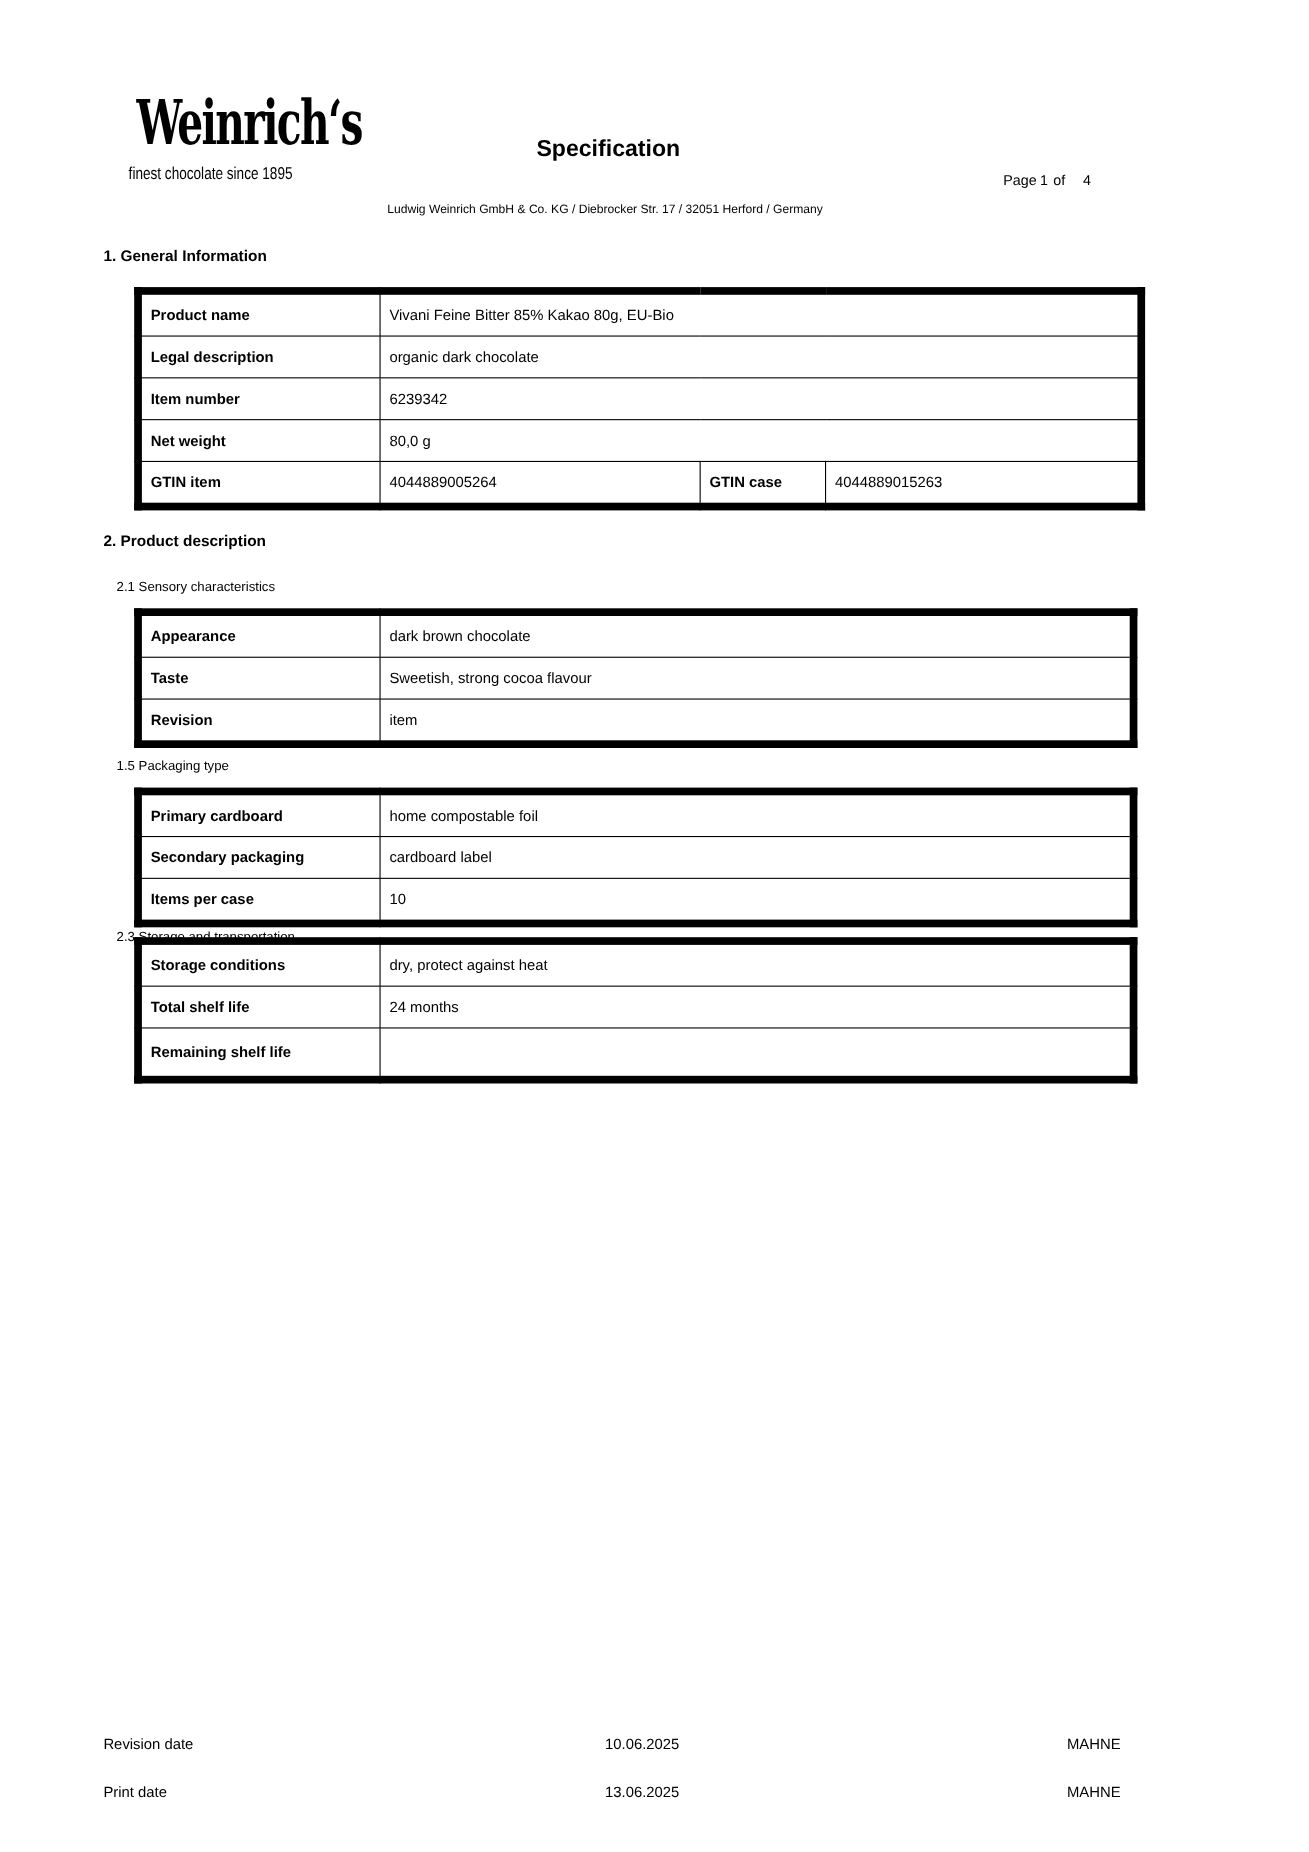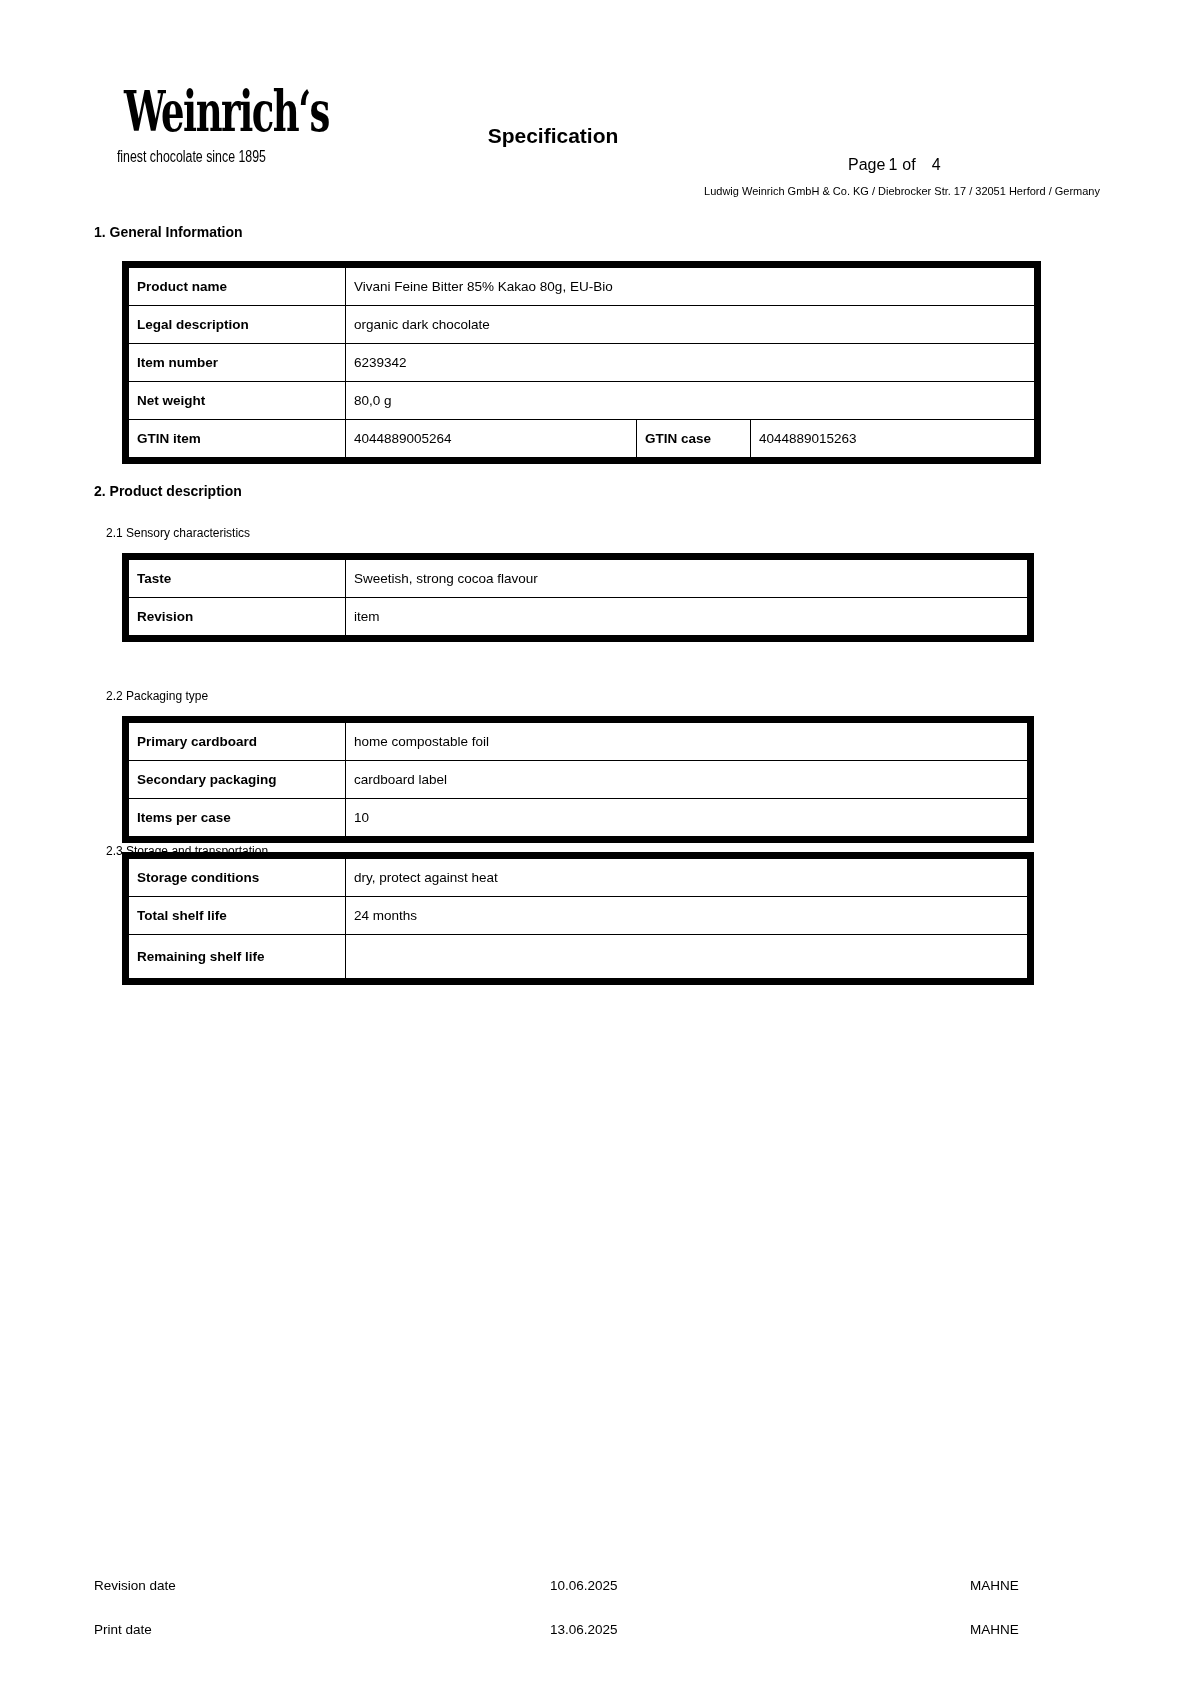--- a/index.html
+++ b/index.html
@@ -46,34 +46,34 @@
     position: absolute;
     left: 0;
     top: 124px;
     width: 1106px;
     text-align: center;
     font-size: 21px;
     font-weight: bold;
   }
   .page-indicator {
     position: absolute;
-    left: 848px;
+    left: 912px;
     top: 156px;
-    font-size: 16px;
+    font-size: 13px;
     white-space: nowrap;
   }
   .page-indicator .pg-cur { margin-left: 3px; }
   .page-indicator .pg-of  { margin-left: 5px; }
   .page-indicator .pg-tot { margin-left: 16px; }
   .company-line {
     position: absolute;
     left: 0;
     top: 185px;
     width: 1100px;
-    text-align: right;
+    text-align: center;
     font-size: 11px;
   }
 
   
   .h-bold { position: absolute; left: 94px; font-size: 14px; font-weight: bold; white-space: nowrap; }
   .h-reg  { position: absolute; left: 106px; font-size: 12px; white-space: nowrap; }
 
   
   table.spec {
     position: absolute;
@@ -157,32 +157,36 @@
   <div class="h-bold" style="top:483px">2. Product description</div>
 
   <div class="h-reg" style="top:526px">2.1 Sensory characteristics</div>
 
   <table class="spec" style="top:553px">
     <colgroup>
         <col style="width:220px">
         <col>
       </colgroup>
     <tbody>
+        <tr>
+      <td class="lbl">Appearance</td>
+      <td>dark brown chocolate</td>
+    </tr>
     <tr>
       <td class="lbl">Taste</td>
       <td>Sweetish, strong cocoa flavour</td>
     </tr>
     <tr>
       <td class="lbl">Revision</td>
       <td>item</td>
     </tr>
   </tbody>
     </table>
 
-  <div class="h-reg" style="top:689px">2.2 Packaging type</div>
+  <div class="h-reg" style="top:689px">1.5 Packaging type</div>
 
   <table class="spec" style="top:716px">
     <colgroup>
         <col style="width:220px">
         <col>
       </colgroup>
     <tbody>
         <tr>
       <td class="lbl">Primary cardboard</td>
       <td>home compostable foil</td>

